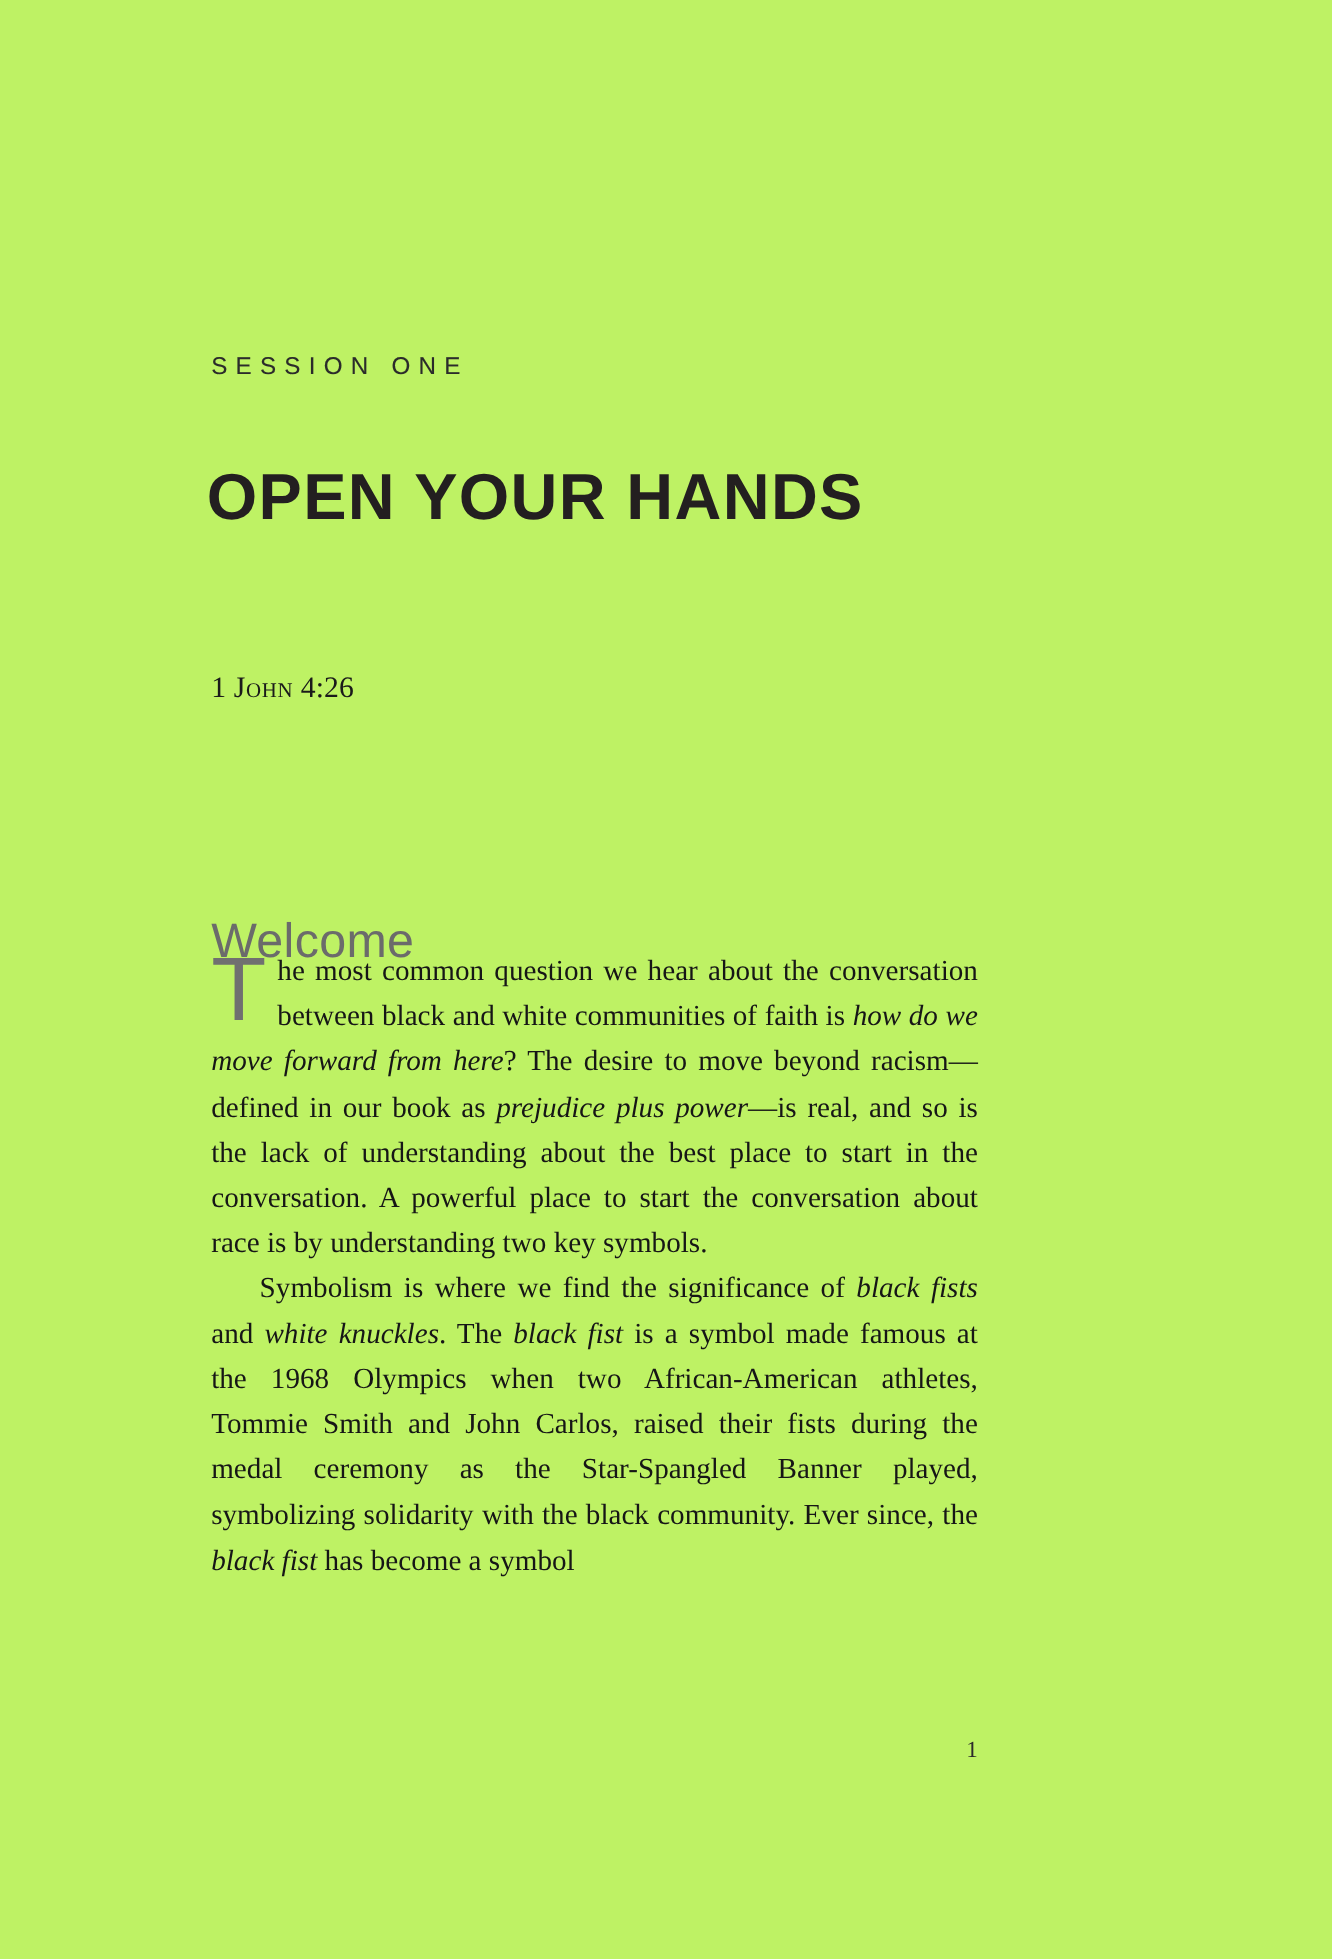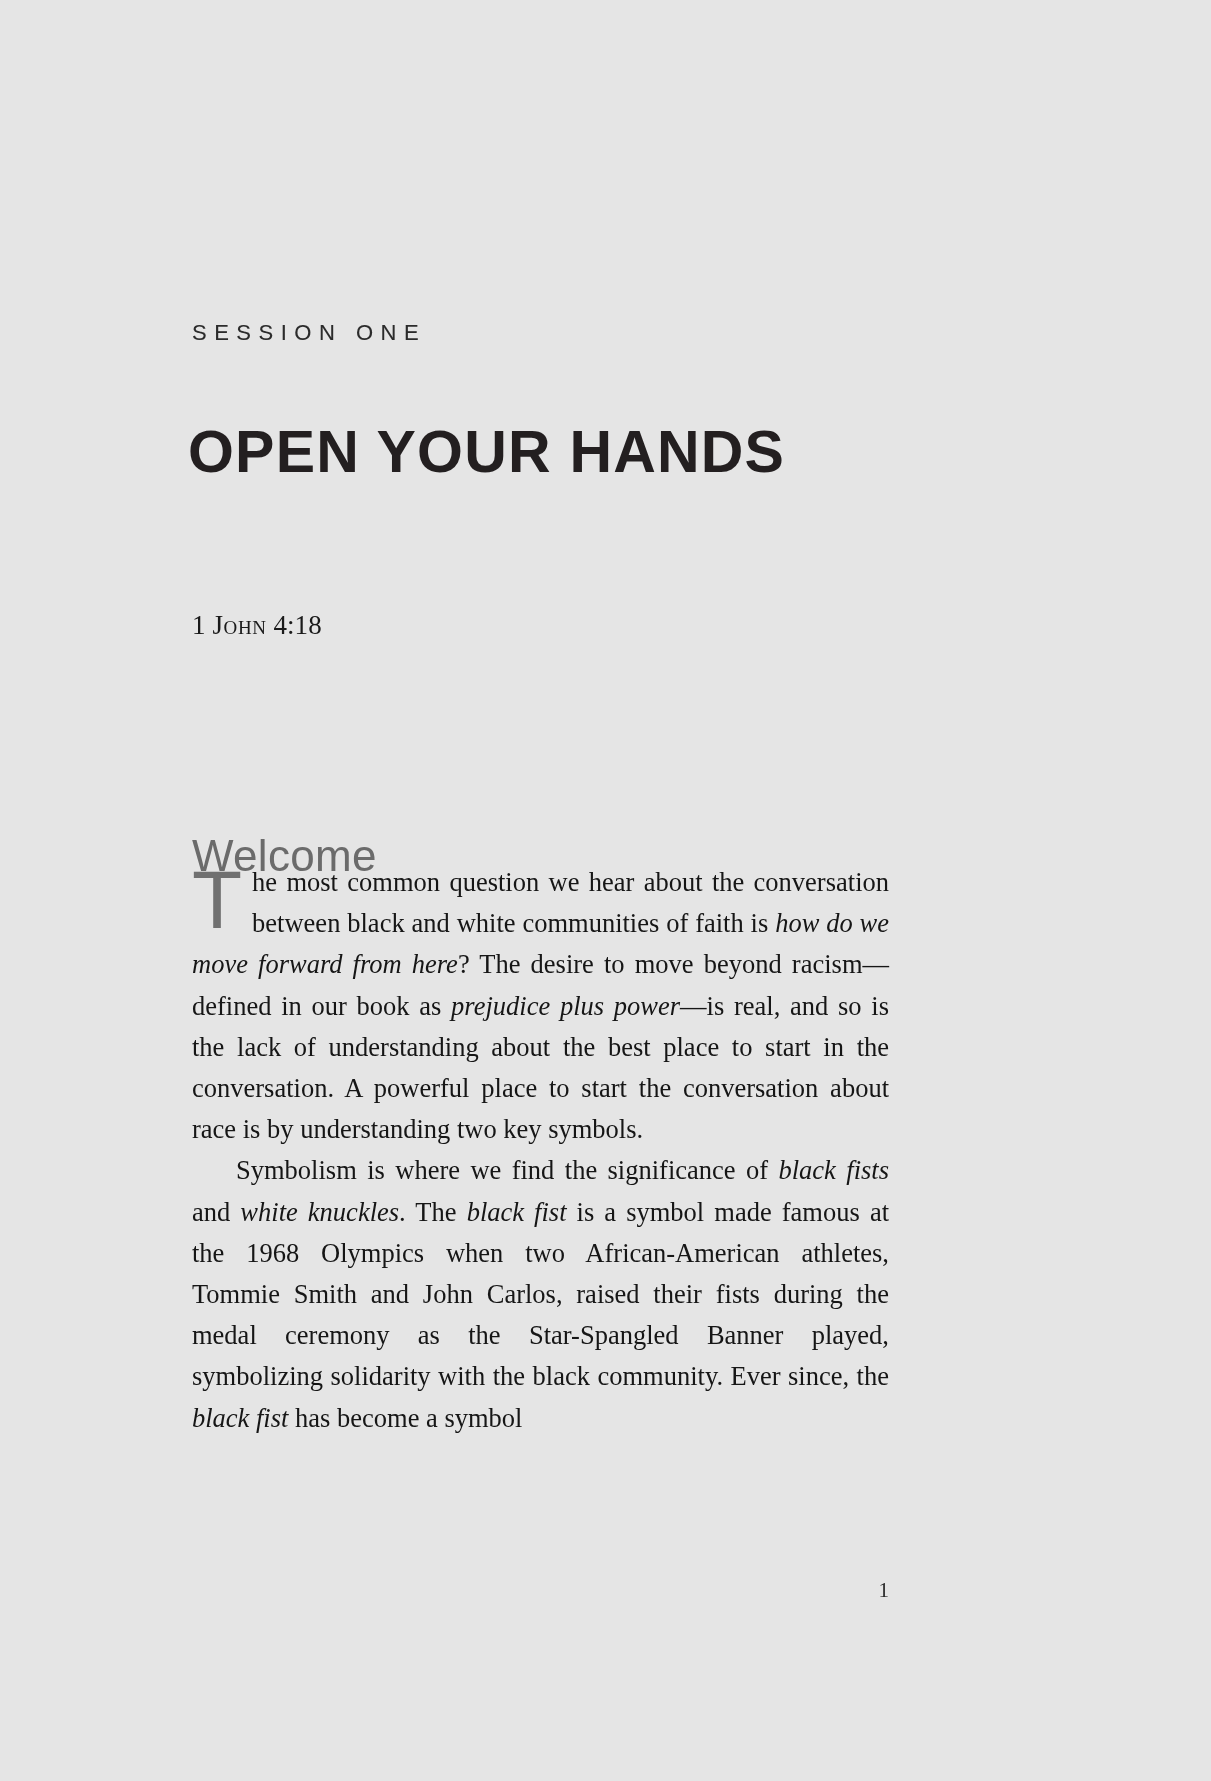--- a/index.html
+++ b/index.html
@@ -6,21 +6,21 @@
   html, body {
     margin: 0;
     padding: 0;
     background: #ffffff;
   }
 
   .page {
     position: relative;
     width: 1211px;
     height: 1781px;
-    background: #e5e5e5;
+    background: #bef264;
     margin: 0 auto;
     overflow: hidden;
     box-sizing: border-box;
   }
 
   
   .content {
     position: absolute;
     left: 192px;
     top: 0;
@@ -146,21 +146,21 @@
 
 <div class="page">
 
   <div class="content">
 
     <div class="session-label">SESSION ONE</div>
 
     <h1 class="chapter-title">OPEN YOUR HANDS</h1>
 
     <div class="epigraph">
-      <div class="epigraph-ref"><span>1 </span><span class="smallcaps">John</span><span> 4:18</span></div>
+      <div class="epigraph-ref"><span>1 </span><span class="smallcaps">John</span><span> 4:26</span></div>
     </div>
 
     <h2 class="section-heading">Welcome</h2>
 
     <div class="body-copy">
 
       <p><span class="dropcap">T</span><span>he most common question we hear about the conversation between black and white communities of faith is </span><em>how do we move forward from here</em><span>? The desire to move beyond racism—defined in our book as </span><em>prejudice plus power</em><span>—is real, and so is the lack of understanding about the best place to start in the conversation. A powerful place to start the conversation about race is by understanding two key symbols.</span></p>
 
       <p class="indent"><span>Symbolism is where we find the significance of </span><em>black fists</em><span> and </span><em>white knuckles</em><span>. The </span><em>black fist</em><span> is a symbol made famous at the 1968 Olympics when two African-American athletes, Tommie Smith and John Carlos, raised their fists during the medal ceremony as the Star-Spangled Banner played, symbolizing solidarity with the black community. Ever since, the </span><em>black fist</em><span> has become a symbol</span></p>
 

